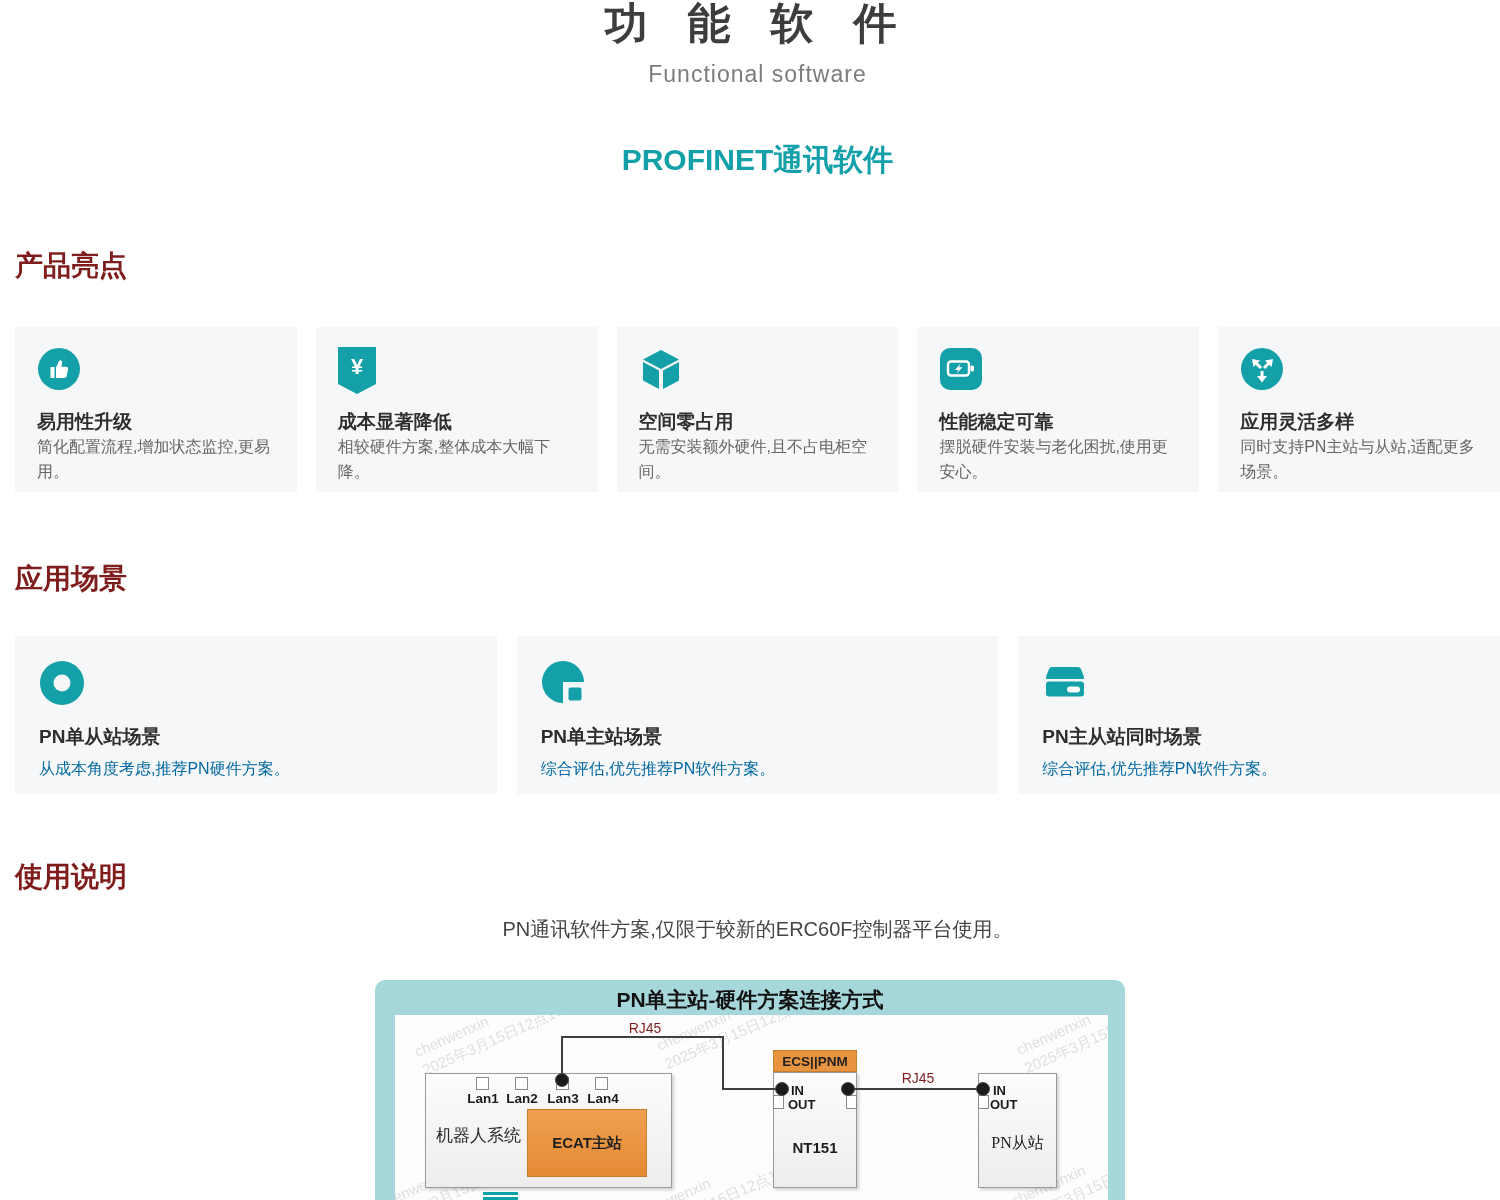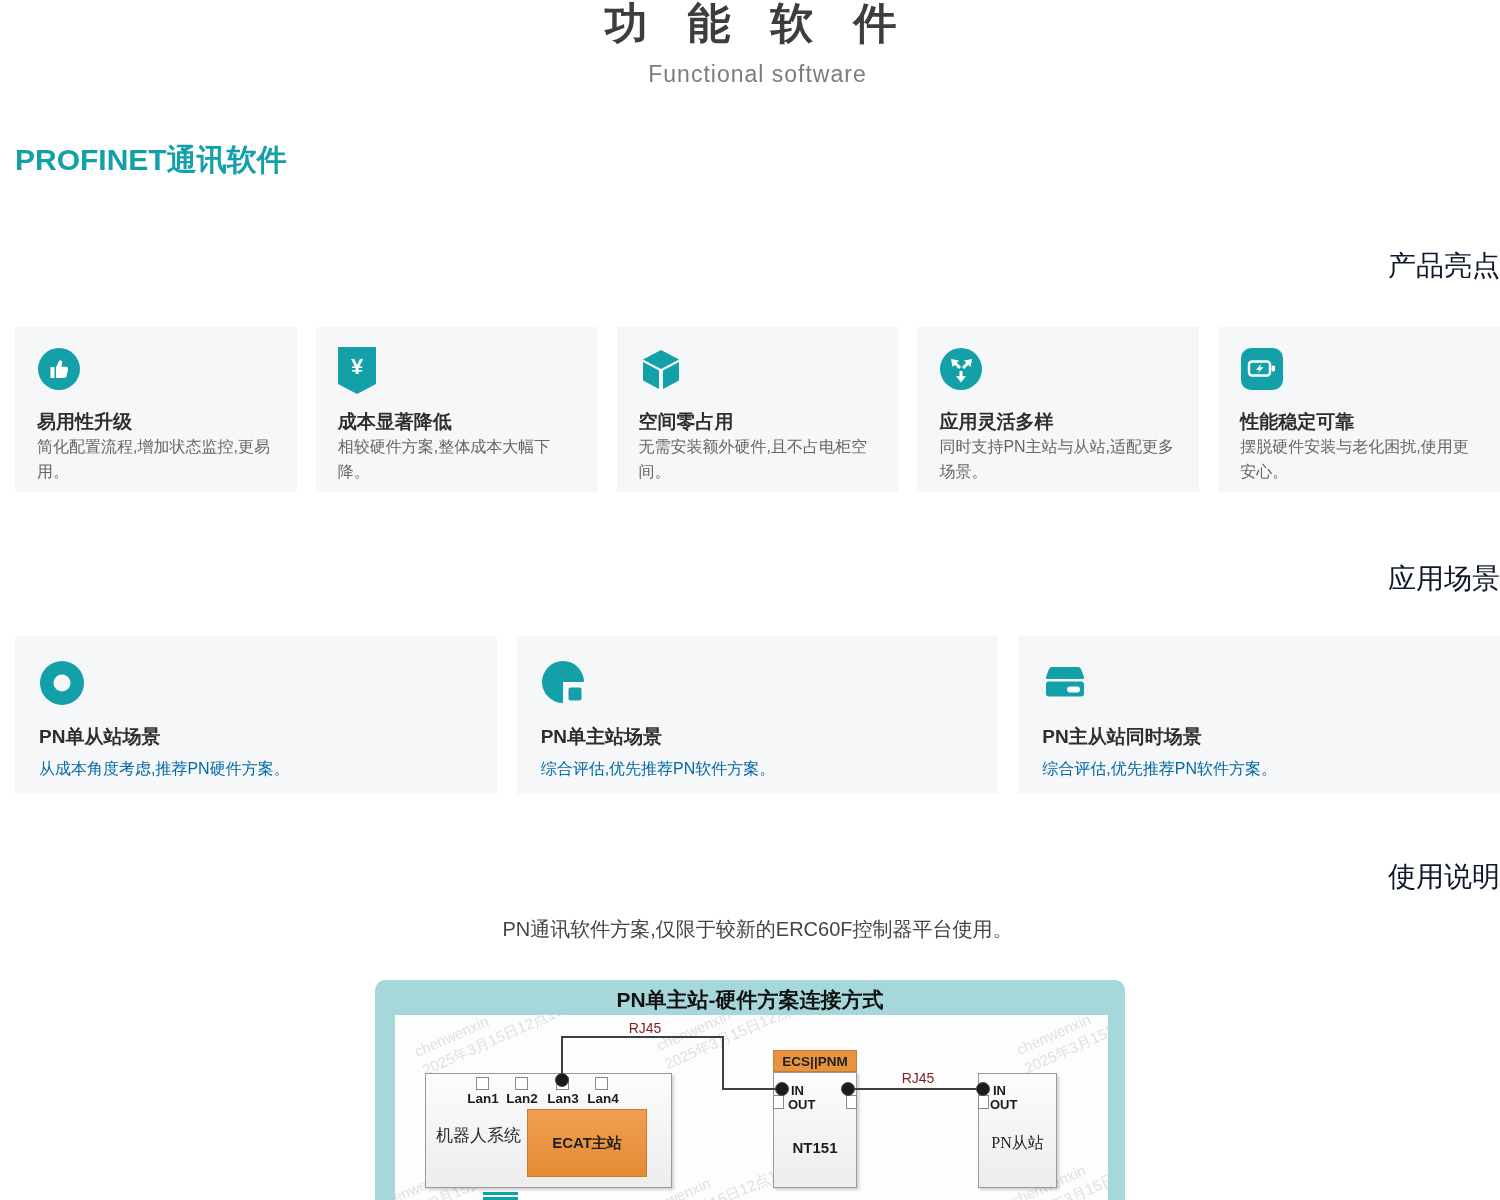--- a/index.html
+++ b/index.html
@@ -10,24 +10,24 @@
   }
   
   .main-title {
     text-align:center; font-size:43px; font-weight:700; color:#3d3d3d;
     letter-spacing:14px; line-height:1.05; padding-top:1px;
   }
   .sub-title {
     text-align:center; font-size:23px; color:#7c7c7c; margin-top:15px; letter-spacing:1px;
   }
   .product-heading {
-    text-align:left; font-size:30px; font-weight:700; color:#14a0a8; margin-top:52px;
+    text-align:center; font-size:30px; font-weight:700; color:#14a0a8; margin-top:52px;
   }
   .section-heading {
-    text-align:right; font-size:28px; font-weight:400; color:#0f172a;
+    text-align:left; font-size:28px; font-weight:700; color:#7f1d1d;
   }
   .h-highlights { margin-top:66px; }
   .h-scenarios { margin-top:68px; }
   .h-usage { margin-top:64px; }
   
   .card-row { display:flex; gap:19px; margin-top:42px; }
   .hl-card {
     flex:1; height:165px; background:#f6f7f8; padding:20px 22px 0 22px;
   }
   .hl-icon { height:48px; margin-bottom:14px; }
@@ -153,51 +153,51 @@
     <div class="hl-card">
       <div class="hl-icon">
         <svg width="44" height="44" viewBox="0 0 44 44">
           <polygon points="22,3 40,12.5 22,22 4,12.5" fill="#14a0a8"></polygon>
           <polygon points="4,15 20,23.5 20,42 4,33.5" fill="#14a0a8"></polygon>
           <polygon points="40,15 24,23.5 24,42 40,33.5" fill="#14a0a8"></polygon>
         </svg>
       </div>
       <div class="hl-title">空间零占用</div>
       <div class="hl-desc">无需安装额外硬件,且不占电柜空间。</div>
+    </div>
+
+    <div class="hl-card">
+      <div class="hl-icon">
+        <svg width="44" height="44" viewBox="0 0 44 44">
+          <rect x="1" y="1" width="42" height="42" rx="10" fill="#14a0a8"></rect>
+          <rect x="9" y="14.5" width="21" height="14" rx="3" fill="none" stroke="#ffffff" stroke-width="2.4"></rect>
+          <rect x="31.5" y="18.5" width="3.5" height="6" rx="1.5" fill="#ffffff"></rect>
+          <polygon points="21.5,16.5 16,23 19.5,23 17.5,26.8 23.5,20.2 20,20.2" fill="#ffffff"></polygon>
+        </svg>
+      </div>
+      <div class="hl-title">性能稳定可靠</div>
+      <div class="hl-desc">摆脱硬件安装与老化困扰,使用更安心。</div>
     </div>
 
     <div class="hl-card">
       <div class="hl-icon">
         <svg width="44" height="44" viewBox="0 0 44 44">
           <circle cx="22" cy="22" r="21" fill="#14a0a8"></circle>
           <g stroke="#ffffff" stroke-width="3" fill="none">
             <line x1="21" y1="21" x2="15" y2="15"></line>
             <line x1="24" y1="21" x2="30" y2="15"></line>
             <line x1="22" y1="24" x2="22" y2="30"></line>
           </g>
           <polygon points="12,12 20,13.5 13.5,20" fill="#ffffff"></polygon>
           <polygon points="33,12 25,13.5 31.5,20" fill="#ffffff"></polygon>
           <polygon points="17,29 27,29 22,35.5" fill="#ffffff"></polygon>
         </svg>
       </div>
       <div class="hl-title">应用灵活多样</div>
       <div class="hl-desc">同时支持PN主站与从站,适配更多场景。</div>
-    </div>
-
-    <div class="hl-card">
-      <div class="hl-icon">
-        <svg width="44" height="44" viewBox="0 0 44 44">
-          <rect x="1" y="1" width="42" height="42" rx="10" fill="#14a0a8"></rect>
-          <rect x="9" y="14.5" width="21" height="14" rx="3" fill="none" stroke="#ffffff" stroke-width="2.4"></rect>
-          <rect x="31.5" y="18.5" width="3.5" height="6" rx="1.5" fill="#ffffff"></rect>
-          <polygon points="21.5,16.5 16,23 19.5,23 17.5,26.8 23.5,20.2 20,20.2" fill="#ffffff"></polygon>
-        </svg>
-      </div>
-      <div class="hl-title">性能稳定可靠</div>
-      <div class="hl-desc">摆脱硬件安装与老化困扰,使用更安心。</div>
     </div>
   </div>
 
   <div class="section-heading h-scenarios">应用场景</div>
   <div class="sc-row">
 
     <div class="sc-card">
       <div class="sc-icon">
         <svg width="46" height="46" viewBox="0 0 46 46">
           <circle cx="23" cy="23" r="22" fill="#14a0a8"></circle>

